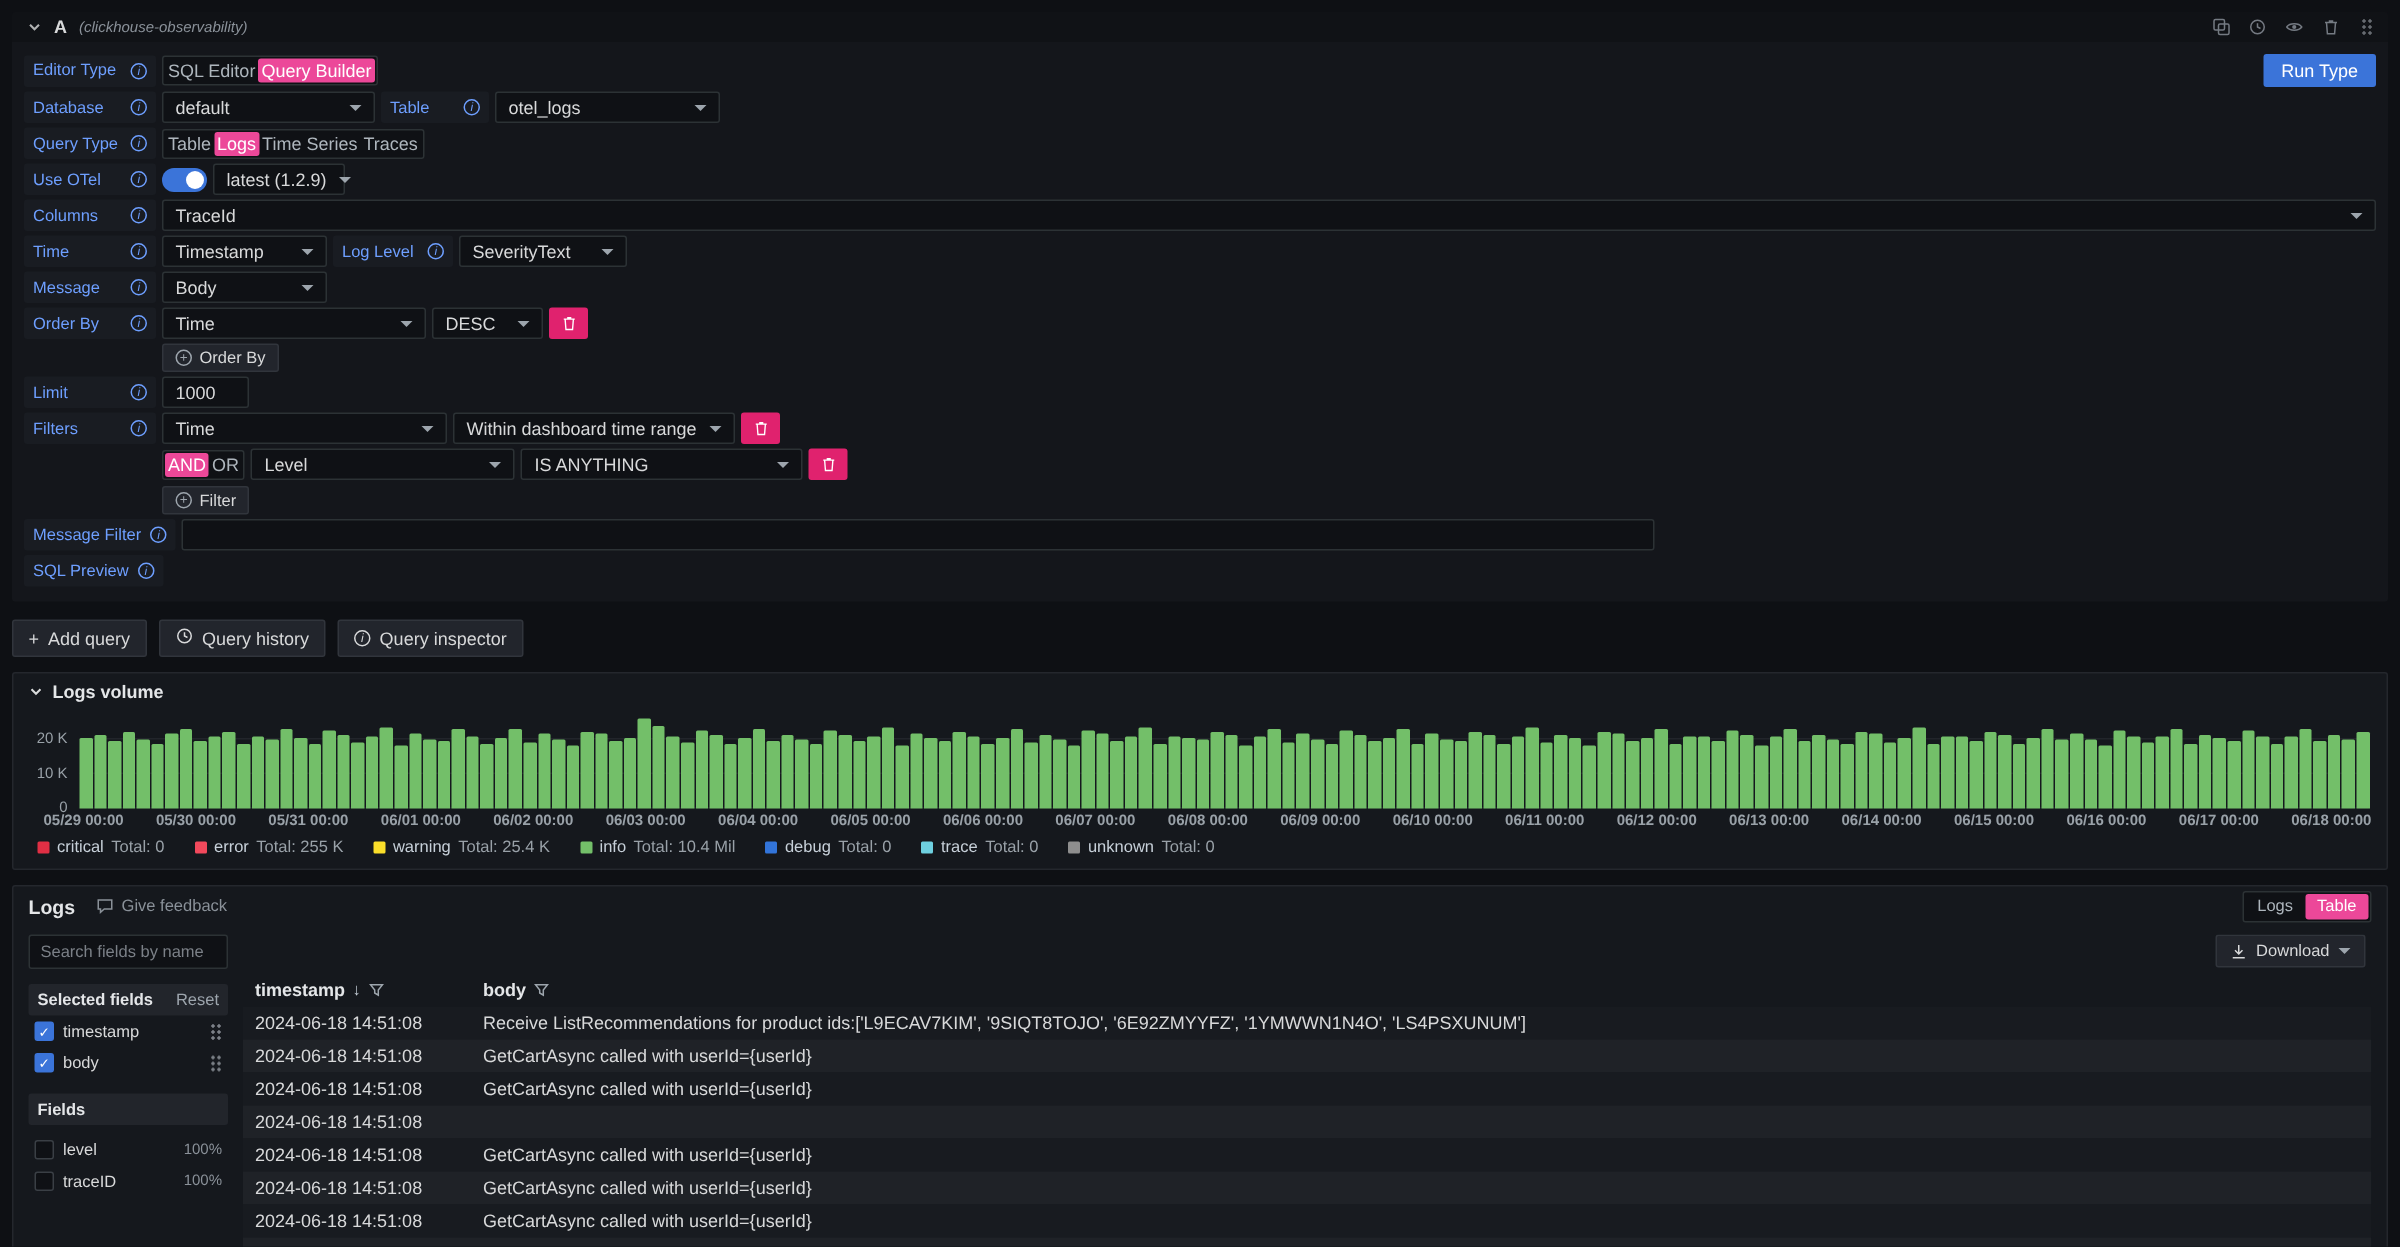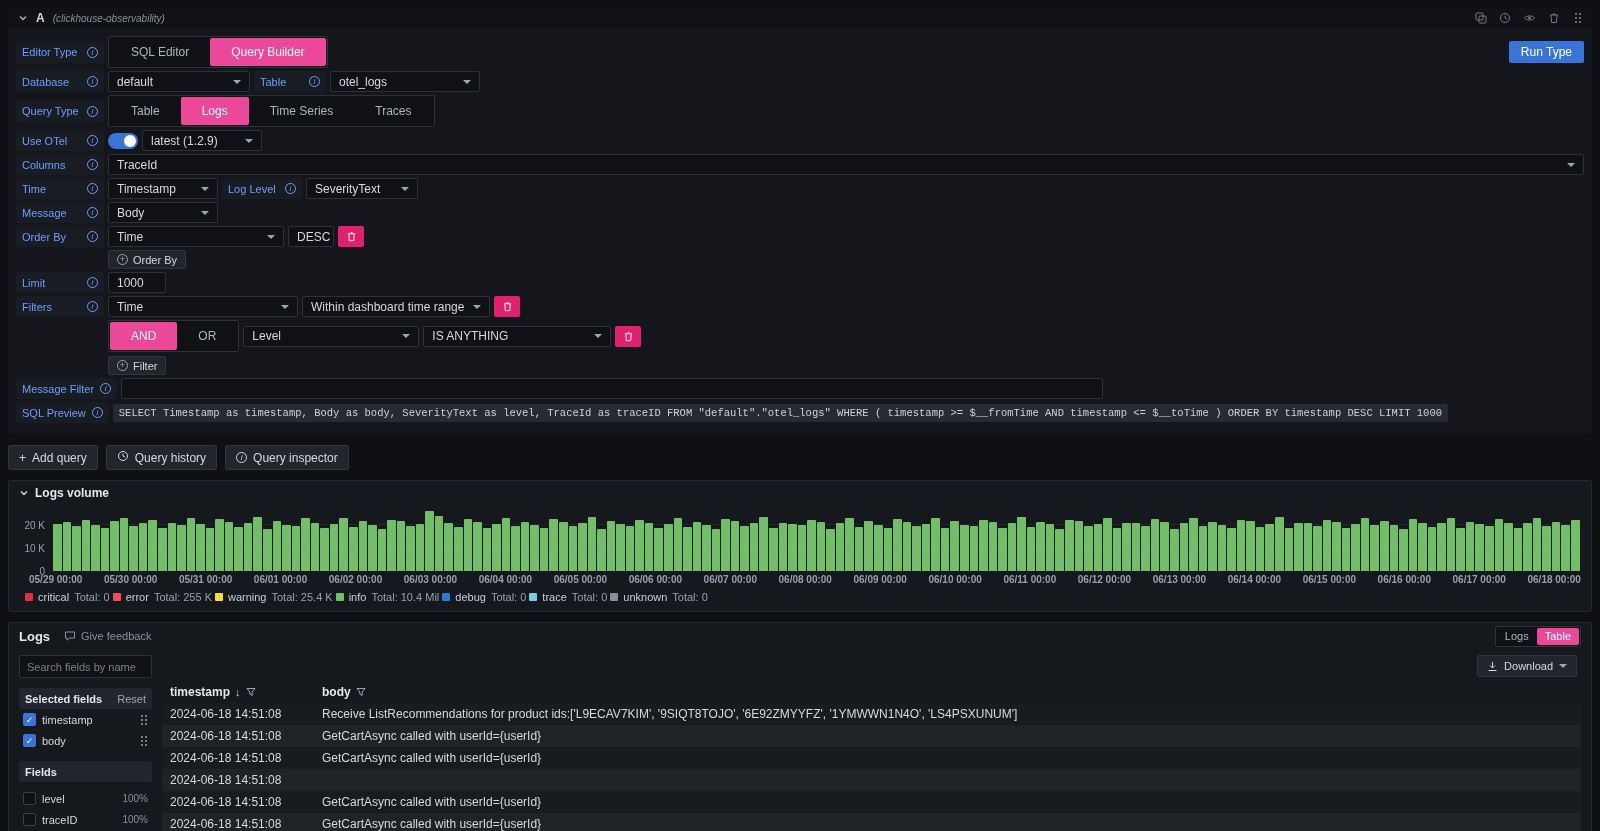--- a/index.html
+++ b/index.html
@@ -10,22 +10,22 @@
   .flabel { min-width:88px; height:21px; padding:0 6px; display:flex; align-items:center;
     justify-content:space-between; gap:6px; background:#191c22; color:#6e9fff; font-size:11px;
     border-radius:2px; white-space:nowrap; }
   .info { width:11px; height:11px; border:1px solid #6e9fff; border-radius:50%;
     font-size:8px; line-height:9px; text-align:center; font-style:italic; flex:none; }
   .select, .tinput { height:21px; background:#0f1115; border:1px solid #2c3235; border-radius:2px;
     padding:0 8px; display:inline-flex; align-items:center; gap:8px; color:#d8d9da; white-space:nowrap; }
   .caret { width:0; height:0; border-left:4px solid transparent; border-right:4px solid transparent;
     border-top:4px solid #9da5ad; margin-left:auto; flex:none; }
   .rgroup { display:inline-flex; background:#0f1115; border:1px solid #2c3235; border-radius:2px; padding:1px; }
-  .ropt { border:none; background:transparent; color:#aeb6bd; font-size:12px; height:28px;
-    padding:0 21px; border-radius:2px; cursor:pointer; font-family:inherit; }
+  .ropt { border:none; background:transparent; color:#aeb6bd; font-size:12px; height:16px;
+    padding:0 2px; border-radius:2px; cursor:pointer; font-family:inherit; }
   .ropt.active { background:#ec4899; color:#fff; }
   .pinkbtn { width:26px; height:21px; background:#e0226e; border:none; border-radius:2px;
     display:inline-flex; align-items:center; justify-content:center; cursor:pointer; flex:none; }
   .addbtn { height:19px; display:inline-flex; align-items:center; gap:5px; padding:0 8px;
     background:#22252c; border:1px solid #31353c; border-radius:2px; color:#d8d9da; font-size:11px; cursor:pointer; }
   .circle-plus { width:11px; height:11px; border:1px solid #9da5ad; border-radius:50%;
     color:#9da5ad; font-size:9px; line-height:9px; text-align:center; }
   .toggle { width:30px; height:16px; border-radius:9px; background:#3b74d9; position:relative; cursor:pointer; flex:none; }
   .toggle .knob { position:absolute; right:2px; top:2px; width:12px; height:12px; border-radius:50%; background:#fff; }
 
@@ -56,21 +56,21 @@
   
   .chart { position:relative; height:64px; margin:2px 12px 0 6px; }
   .plot { position:absolute; left:38px; right:0; top:2px; bottom:0; }
   .grid { position:absolute; inset:0; }
   .gridline { position:absolute; left:0; right:0; height:1px; background:#22252b; }
   .bars { position:absolute; inset:0; display:flex; align-items:flex-end; gap:1px; }
   .vbar { flex:1; background:#73bf69; border-radius:1px 1px 0 0; min-width:2px; }
   .ylabels { position:absolute; left:0; top:2px; bottom:0; width:34px; }
   .ytick { position:absolute; right:4px; transform:translateY(50%); font-size:10px; color:#99a1a8; }
   .xlabels { display:flex; justify-content:space-between; margin:3px 10px 0 20px; font-size:10px; color:#99a1a8;font-weight:bold; }
-  .legend { display:flex; align-items:center; gap:3px; margin:6px 10px 8px 16px; font-size:11px; flex-wrap:nowrap; }
+  .legend { display:flex; align-items:center; gap:20px; margin:6px 10px 8px 16px; font-size:11px; flex-wrap:nowrap; }
   .litem { display:inline-flex; align-items:center; gap:5px; white-space:nowrap; cursor:pointer; }
   .lmark { width:8px; height:8px; border-radius:1px; flex:none; }
   .lname { color:#c7d0d9; }
   .ltotal { color:#99a1a8; }
 
   
   .logs-panel { height:262px; overflow:hidden; display:flex; flex-direction:column; }
   .logs-header { height:26px; display:flex; align-items:center; gap:14px; padding:0 10px; }
   .logs-title { font-weight:bold; font-size:13px; color:#e4e6e8; }
   .feedback { display:inline-flex; align-items:center; gap:5px; color:#8a9199; font-size:11px; cursor:pointer; }
@@ -194,21 +194,21 @@
     </div>
 
     <div class="frow">
       <div class="flabel">
         <span>Use OTel</span>
         <span class="info">i</span>
       </div>
       <div class="toggle on">
           <div class="knob"></div>
         </div>
-      <div class="select" style="width:120px">
+      <div class="select" style="width:88px">
         <span>latest (1.2.9)</span>
         <span class="caret"></span>
       </div>
     </div>
 
     <div class="frow">
       <div class="flabel">
         <span>Columns</span>
         <span class="info">i</span>
       </div>
@@ -250,21 +250,21 @@
 
     <div class="frow">
       <div class="flabel">
         <span>Order By</span>
         <span class="info">i</span>
       </div>
       <div class="select" style="width:176px">
         <span>Time</span>
         <span class="caret"></span>
       </div>
-      <div class="select" style="width:46px">
+      <div class="select" style="width:74px">
         <span>DESC</span>
         <span class="caret"></span>
       </div>
       <button class="pinkbtn">
         <svg width="11" height="11" viewBox="0 0 12 12">
             <path d="M2 3 h8 M5 3 V2 h2 v1 M3 3 l.6 7.5 h4.8 L9 3" stroke="#fff" fill="none"></path>
           </svg>
       </button>
     </div>
 
@@ -338,21 +338,20 @@
         <span class="info">i</span>
       </div>
       <input class="tinput" style="width: 982px;" value="">
     </div>
 
     <div class="frow" style="margin-bottom:0">
       <div class="flabel">
         <span>SQL Preview</span>
         <span class="info">i</span>
       </div>
-      <code class="sqlcode">SELECT Timestamp as timestamp, Body as body, SeverityText as level, TraceId as traceID FROM "default"."otel_logs" WHERE ( timestamp &gt;= $__fromTime AND timestamp &lt;= $__toTime ) ORDER BY timestamp DESC LIMIT 1000</code>
     </div>
 
   </div>
 </section>
 
 <div class="query-actions">
   <button class="qa-btn">
     <span>+</span>
     <span>Add query</span>
   </button>

